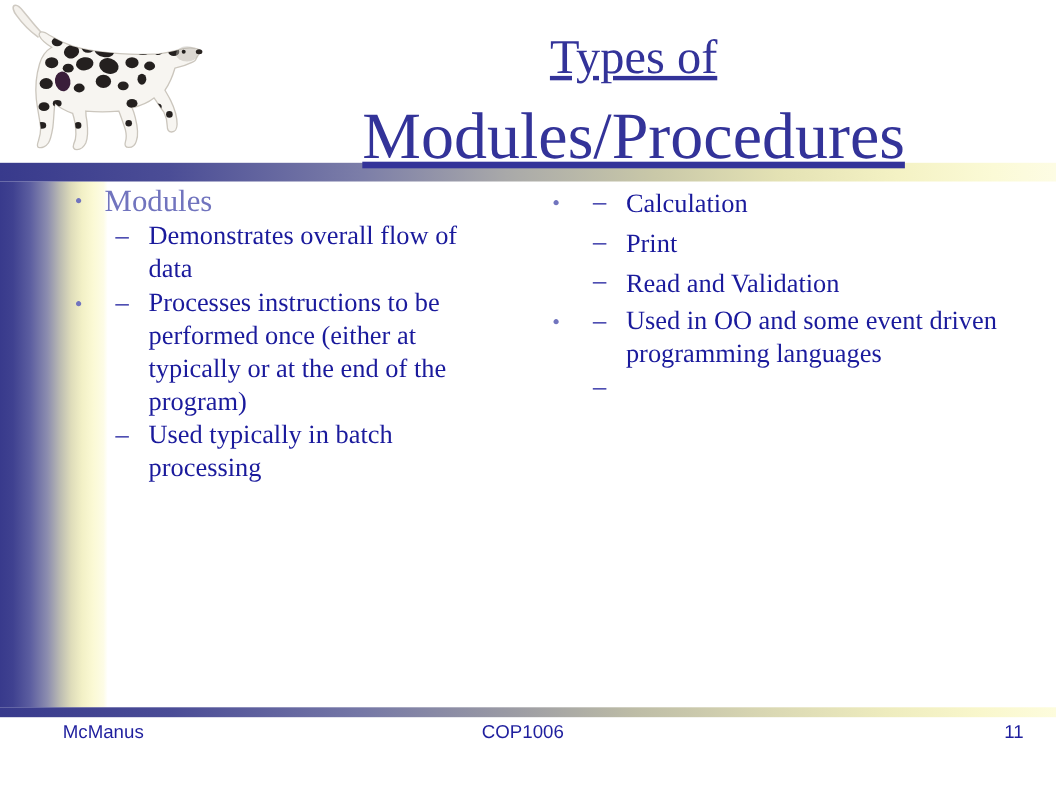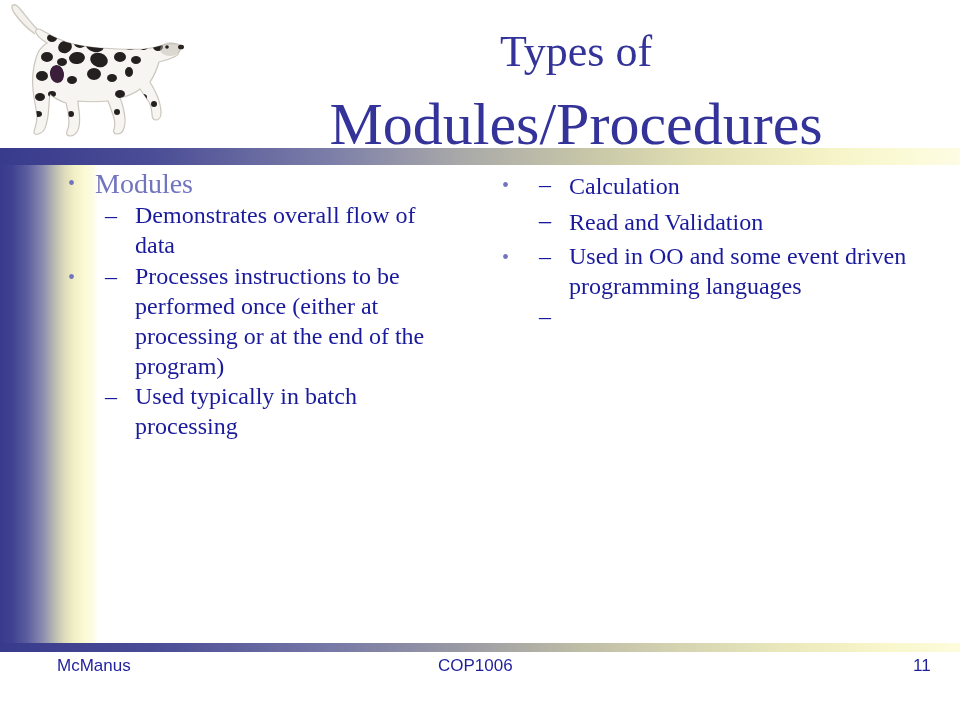--- a/index.html
+++ b/index.html
@@ -39,20 +39,21 @@
     width: 752px;
     height: 120px;
     z-index: 5;
     color: #333399;
     font-family: "Liberation Serif", "DejaVu Serif", serif;
     font-size: 44px;
     line-height: 56px;
     text-align: center;
     font-weight: normal;
     letter-spacing: 0px;
+    text-decoration: underline;
   }
   .title .ttl-line { display: block; white-space: nowrap; }
   .title .ttl-line.line2 { font-size: 60px; margin-top: 16px; }
 
   
   .header-band {
     position: absolute;
     left: 0;
     top: 148px;
     width: 960px;
@@ -325,21 +326,21 @@
               <span class="b2text">Demonstrates overall flow of data</span>
             </li>
           </ul>
         </li>
 
         <li class="b1">
           <span class="bullet1">•</span>
           <ul class="lvl2">
             <li class="b2">
               <span class="bullet2">–</span>
-              <span class="b2text">Processes instructions to be performed once (either at processing or at the end of the program)</span>
+              <span class="b2text">Processes instructions to be performed once (either at typically or at the end of the program)</span>
             </li>
             <li class="b2">
               <span class="bullet2">–</span>
               <span class="b2text">Used typically in batch processing</span>
             </li>
           </ul>
         </li>
 
       </ul>
     </div>
@@ -349,20 +350,21 @@
 
         <li class="b1">
           <span class="bullet1">•</span>
           <ul class="lvl2">
             <li class="b2">
               <span class="bullet2">–</span>
               <span class="b2text">Calculation</span>
             </li>
             <li class="b2">
               <span class="bullet2">–</span>
+              <span class="b2text">Print</span>
             </li>
             <li class="b2">
               <span class="bullet2">–</span>
               <span class="b2text">Read and Validation</span>
             </li>
           </ul>
         </li>
 
         <li class="b1">
           <span class="bullet1">•</span>

